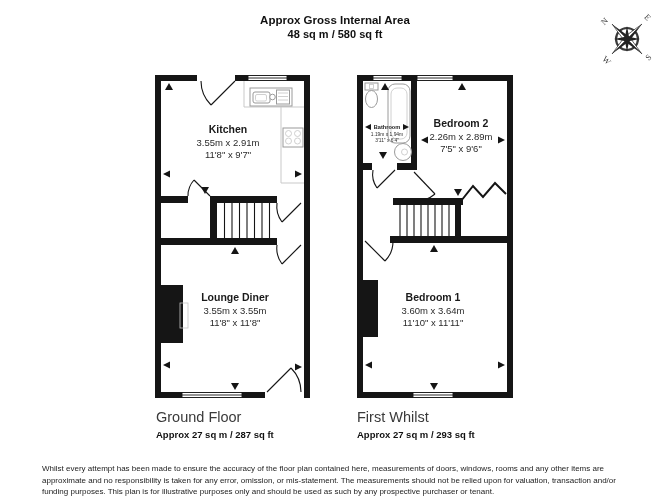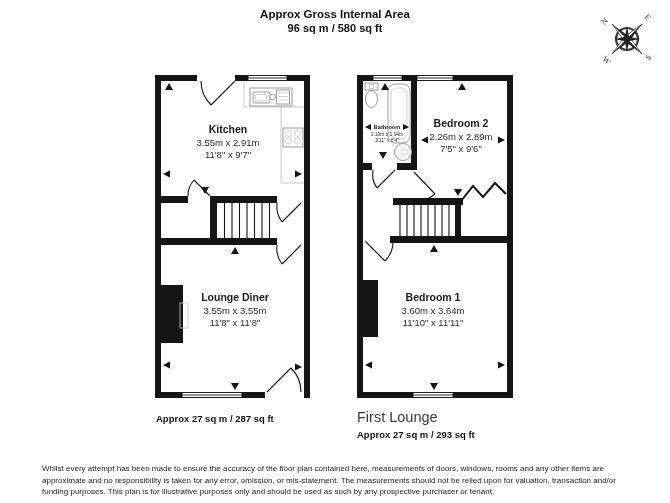--- a/index.html
+++ b/index.html
@@ -1,18 +1,18 @@
 <!DOCTYPE html>
 <html><head>
 <meta charset="utf-8">
 <style>
   html,body{margin:0;padding:0;background:#fff;}
   .page{position:relative;width:670px;height:503px;background:#fff;overflow:hidden;
         font-family:"Liberation Sans",sans-serif;color:#1a1a1a;}
-  .header{position:absolute;top:8px;left:0;width:100%;text-align:center;}
+  .header{position:absolute;top:14px;left:0;width:100%;text-align:center;}
   .header .t1{font-size:11.5px;font-weight:bold;color:#111;}
   .header .t2{font-size:11px;font-weight:bold;color:#111;margin-top:2px;}
   .plan{position:absolute;top:75px;}
   .plan.ground{left:155px;}
   .plan.first{left:357px;}
   .floor-label{position:absolute;top:409px;}
   .floor-label.ground{left:156px;}
   .floor-label.first{left:357px;}
   .floor-label .fname{font-size:14.5px;font-weight:400;color:#3a3a3a;}
   .floor-label .farea{font-size:9.5px;font-weight:bold;color:#111;margin-top:4px;text-align:center;}
@@ -36,21 +36,21 @@
   .cletter{font-size:8.5px;fill:#3c3c3c;text-anchor:middle;font-family:"Liberation Serif",serif;}
   .zigzag{stroke:#151515;stroke-width:2;fill:none;}
 </style>
 </head>
 <body>
 
 <div class="page">
 
   <div class="header">
     <div class="t1">Approx Gross Internal Area</div>
-    <div class="t2">96 sq m / 580 sq ft</div>
+    <div class="t2">48 sq m / 580 sq ft</div>
   </div>
 
   <svg class="compass" width="70" height="70" viewBox="0 0 70 70">
     <circle cx="32" cy="31" r="11" fill="none" stroke="#3a3a3a" stroke-width="2.2"></circle>
 
     <g>
       <polygon points="17.2,16.2 34.3,28.7 32,31" fill="#222"></polygon>
       <polygon points="17.2,16.2 29.7,33.3 32,31" fill="#fff" stroke="#222" stroke-width="0.7"></polygon>
       <polygon points="46.8,16.2 34.3,33.3 32,31" fill="#222"></polygon>
       <polygon points="46.8,16.2 29.7,28.7 32,31" fill="#fff" stroke="#222" stroke-width="0.7"></polygon>
@@ -260,22 +260,23 @@
       <text class="rdim" x="104" y="77">7'5" x 9'6"</text>
     </g>
     <g>
       <text class="rname" x="76" y="226">Bedroom 1</text>
       <text class="rdim" x="76" y="238.5">3.60m x 3.64m</text>
       <text class="rdim" x="76" y="251">11'10" x 11'11"</text>
     </g>
   </svg>
 
   <div class="floor-label ground">
+    <div class="fname">Ground Floor</div>
     <div class="farea">Approx 27 sq m / 287 sq ft</div>
   </div>
   <div class="floor-label first">
-    <div class="fname">First Lounge</div>
+    <div class="fname">First Whilst</div>
     <div class="farea">Approx 27 sq m / 293 sq ft</div>
   </div>
 
   <p class="disclaimer">Whilst every attempt has been made to ensure the accuracy of the floor plan contained here, measurements of doors, windows, rooms and any other items are approximate and no responsibility is taken for any error, omission, or mis-statement. The measurements should not be relied upon for valuation, transaction and/or funding purposes. This plan is for illustrative purposes only and should be used as such by any prospective purchaser or tenant.</p>
 
 </div>
 
 </body></html>

